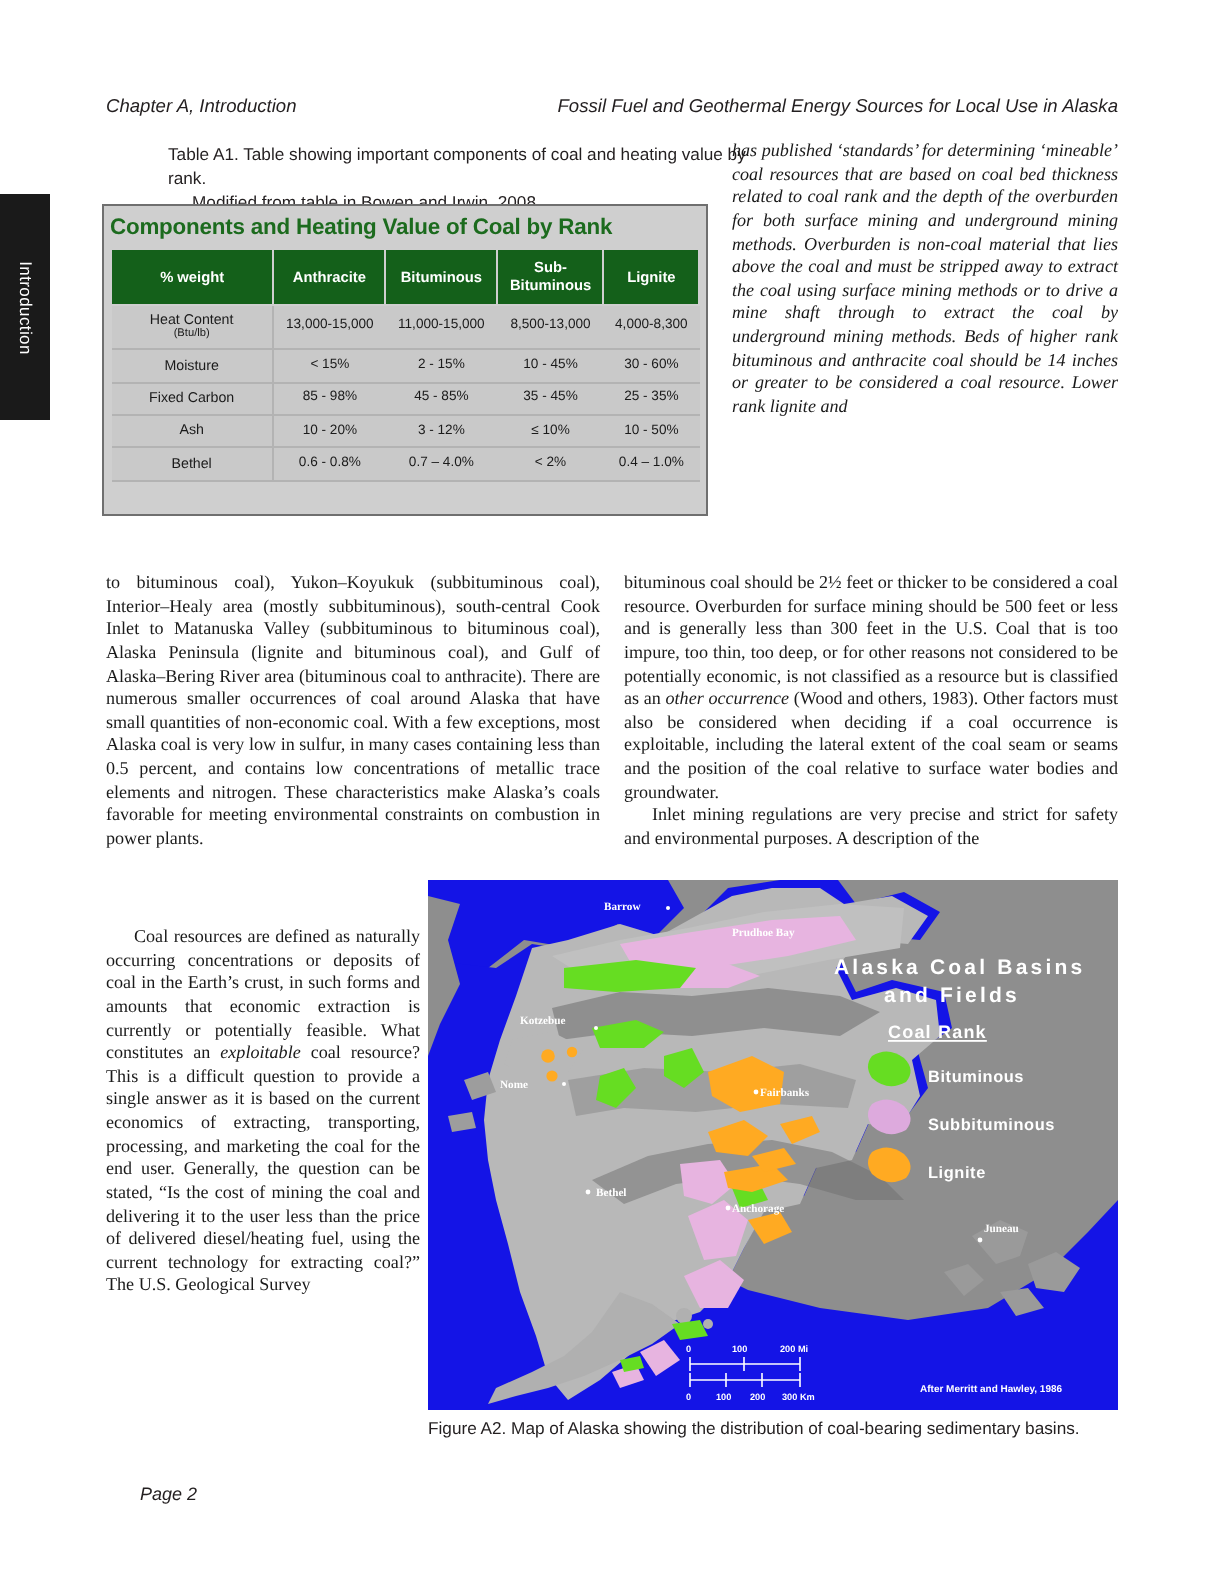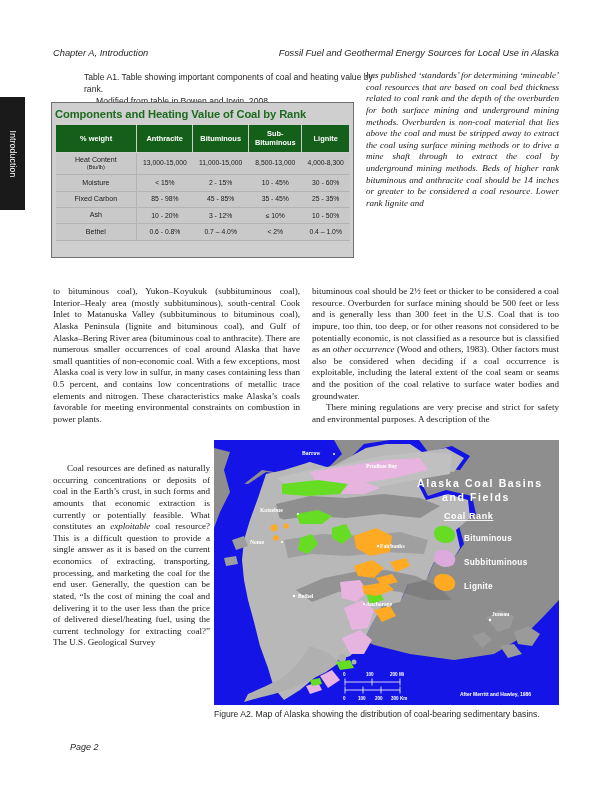--- a/index.html
+++ b/index.html
@@ -233,21 +233,21 @@
   </div>
 
   <div class="col" id="col-left-mid">
     <p>
       <span>to bituminous coal), Yukon–Koyukuk (subbituminous coal), Interior–Healy area (mostly subbituminous), south-central Cook Inlet to Matanuska Valley (subbituminous to bituminous coal), Alaska Peninsula (lignite and bituminous coal), and Gulf of Alaska–Bering River area (bituminous coal to anthracite). There are numerous smaller occurrences of coal around Alaska that have small quantities of non-economic coal. With a few exceptions, most Alaska coal is very low in sulfur, in many cases containing less than 0.5 percent, and contains low concentrations of metallic trace elements and nitrogen. These characteristics make Alaska’s coals favorable for meeting environmental constraints on combustion in power plants.</span>
     </p>
   </div>
 
   <div class="col" id="col-right-mid">
     <p><span>bituminous coal should be 2½ feet or thicker to be considered a coal resource. Overburden for surface mining should be 500 feet or less and is generally less than 300 feet in the U.S. Coal that is too impure, too thin, too deep, or for other reasons not considered to be potentially economic, is not classified as a resource but is classified as an </span><span class="ital">other occurrence</span><span> (Wood and others, 1983). Other factors must also be considered when deciding if a coal occurrence is exploitable, including the lateral extent of the coal seam or seams and the position of the coal relative to surface water bodies and groundwater.</span></p>
-    <p><span>There mining regulations are very precise and strict for safety and environmental purposes. A description of the</span></p>
+    <p><span>Inlet mining regulations are very precise and strict for safety and environmental purposes. A description of the</span></p>
   </div>
 
   <div class="col" id="col-left-bottom">
     <p style="text-indent:14px"><span>Coal resources are defined as naturally occurring concentrations or deposits of coal in the Earth’s crust, in such forms and amounts that economic extraction is currently or potentially feasible. What constitutes an </span><span class="ital">exploitable</span><span> coal resource? This is a difficult question to provide a single answer as it is based on the current economics of extracting, transporting, processing, and marketing the coal for the end user. Generally, the question can be stated, “Is the cost of mining the coal and delivering it to the user less than the price of delivered diesel/heating fuel, using the current technology for extracting coal?” The U.S. Geological Survey</span></p>
   </div>
 
   <div class="fig">
     <svg class="map-svg" viewBox="0 0 345 265">
       <defs>
         <clipPath id="mapclip">

